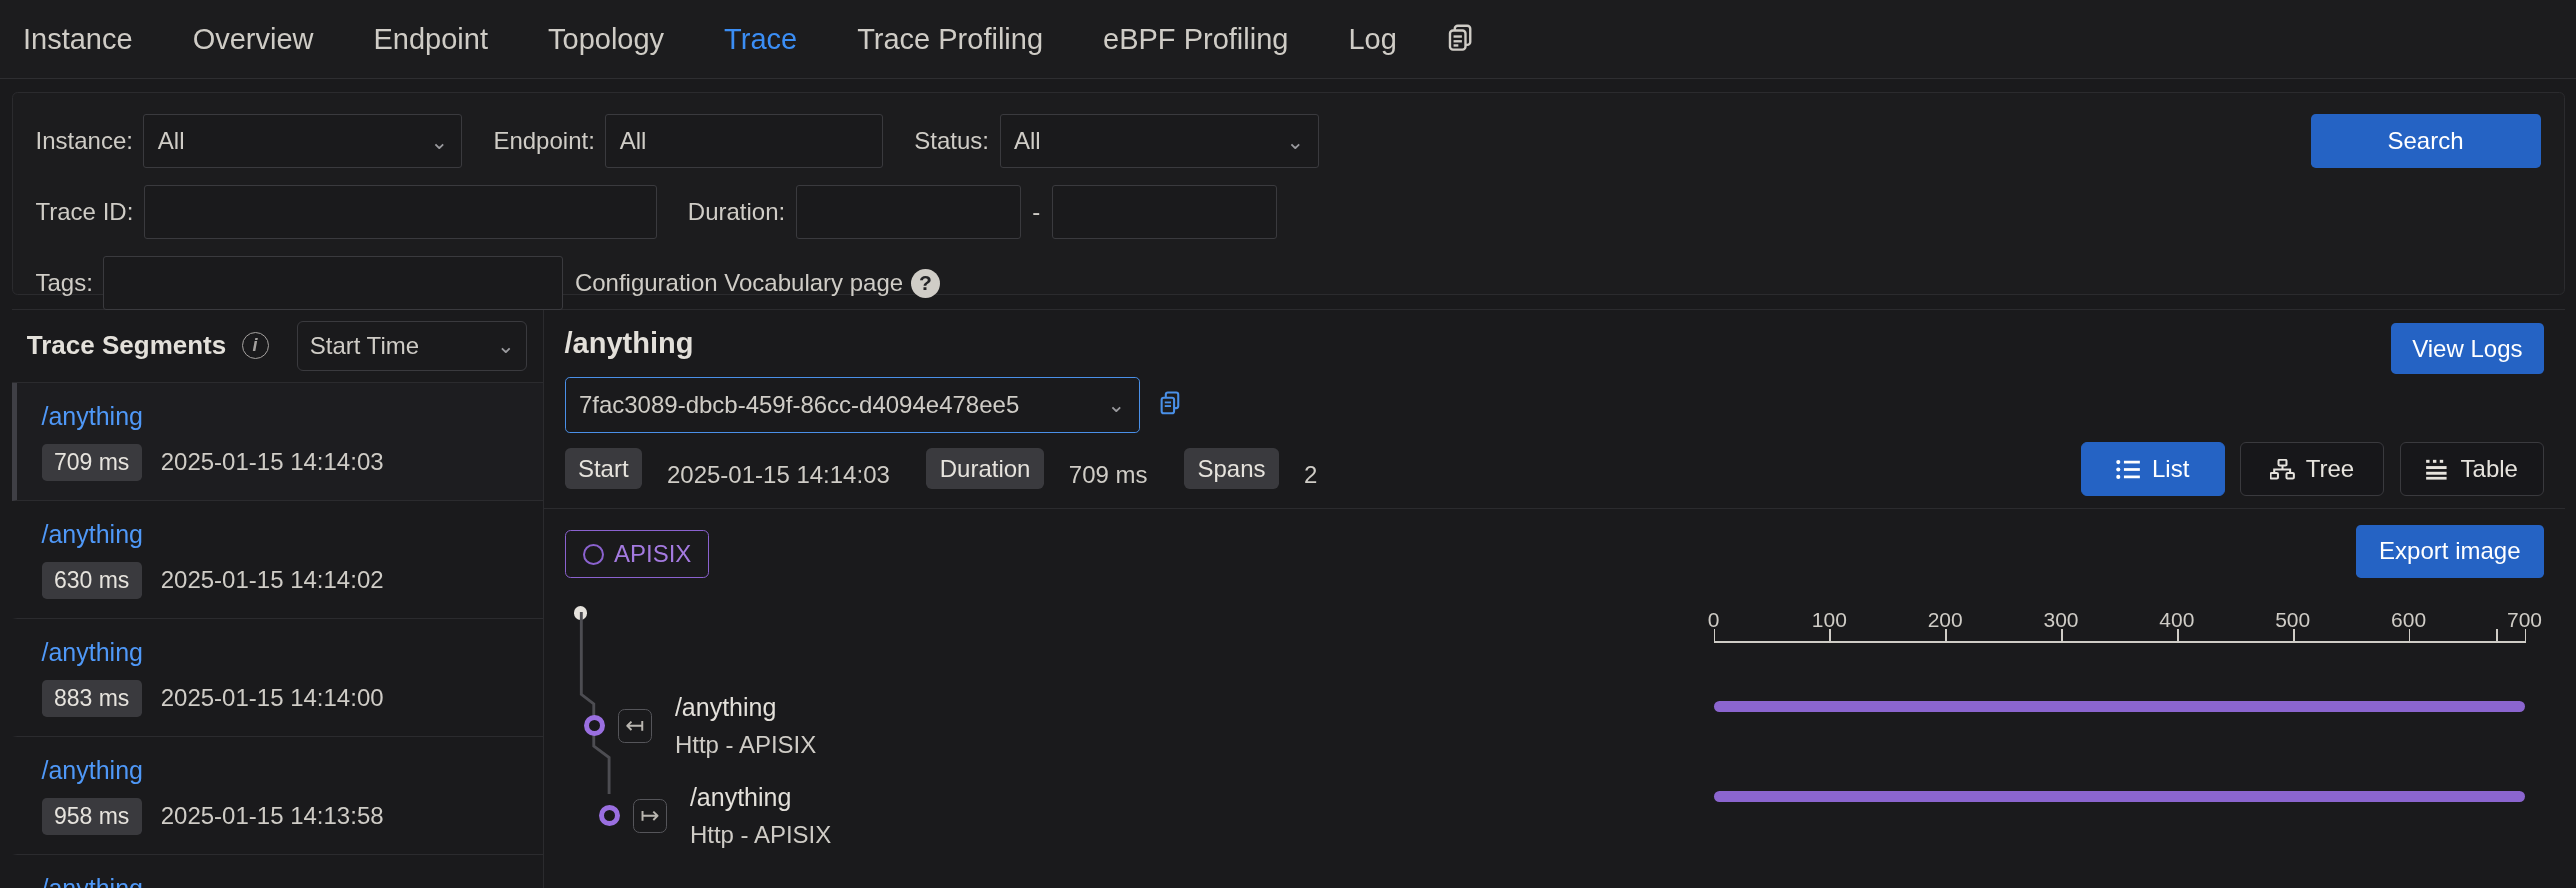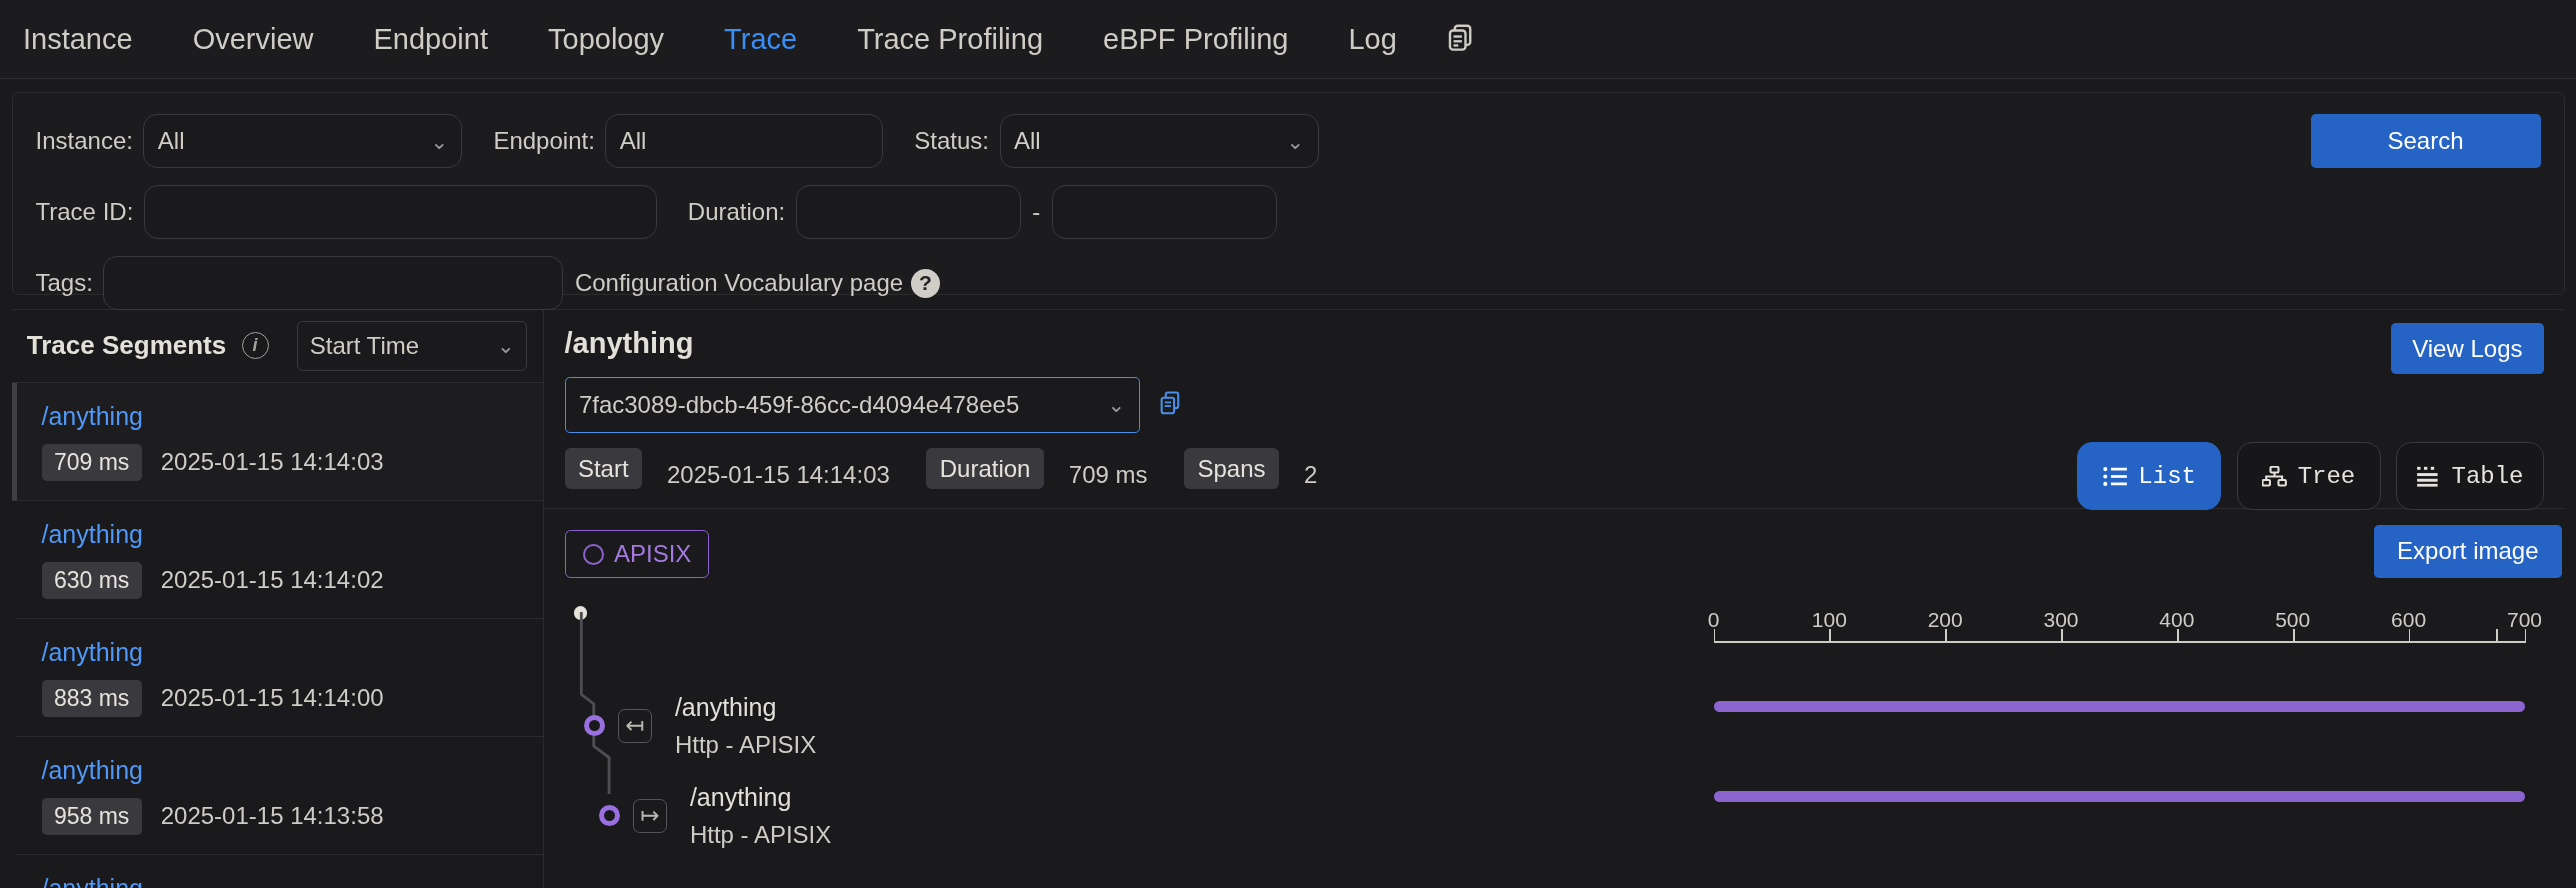--- a/index.html
+++ b/index.html
@@ -67,21 +67,21 @@
   .f-label {
     font-size: 24px;
     color: #cfccc6;
     white-space: nowrap;
     margin-right: 10.5px;
   }
   .field {
     height: 54px;
     background: #1a1a1c;
     border: 1px solid #3a3a3e;
-    border-radius: 14px;
+    border-radius: 3px;
     display: flex;
     align-items: center;
     padding: 0 13.4px;
     font-size: 24px;
     color: #cfccc6;
   }
   .field.select { justify-content: space-between; cursor: pointer; }
   .field.input { cursor: text; }
   .chev {
     margin-left: 11.5px;
@@ -212,42 +212,42 @@
 
   .tagline { display: flex; align-items: flex-end; gap: 25px; padding-bottom: 19px; position: relative; }
   .kv-tag {
     background: #3a3a3e; color: #e6e3dd; border-radius: 5.7px;
     padding: 6.7px 13.4px; font-size: 24px; white-space: nowrap;
   }
   .kv-val { font-size: 24px; color: #cfccc6; margin-right: 11.5px; white-space: nowrap; }
 
   .view-toggle { position: absolute; right: 0; top: -5.7px; display: flex; gap: 15.3px; }
   .vt-btn {
-    height: 68px; min-width: 144px; padding: 0 19px;
-    background: #17171a; border: 1px solid #3a3a3e; border-radius: 15px;
+    height: 54px; min-width: 144px; padding: 0 19px;
+    background: #17171a; border: 1px solid #3a3a3e; border-radius: 6px;
     color: #e6e3dd; font-size: 24px; display: flex; align-items: center;
     justify-content: center; gap: 10.5px; cursor: pointer;
-    font-family: Liberation Mono, monospace;
+    font-family: Liberation Sans, sans-serif;
   }
   .vt-btn.active { background: #2563c4; border-color: #2563c4; color: #fff; }
 
   
   .timeline-wrap { padding: 21px 21px 0 21px; position: relative; flex: 1; }
   .svc-tag {
     display: inline-flex; align-items: center; gap: 10.5px;
     border: 1px solid #8b62cf; border-radius: 5.7px;
     padding: 8.6px 17px; color: #a47ae0; font-size: 24px;
     cursor: pointer;
   }
   .ring {
     width: 21px; height: 21px; border-radius: 50%;
     border: 2.9px solid #8b62cf; flex: none;
   }
   .export-btn {
-    position: absolute; right: 3px; top: 15.3px;
+    position: absolute; right: 21px; top: 15.3px;
     background: #2563c4; border: none; border-radius: 4.8px;
     color: #fff; font-size: 24px; padding: 12.4px 23px;
     font-family: "Liberation Sans", sans-serif; cursor: pointer;
   }
 
   .chart-area { position: relative; margin-top: 21px; height: 316px; }
   .axis { position: absolute; left: 1149px; right: 19px; top: 9.6px; height: 52px; }
   .axis-labels { position: relative; height: 29px; }
   .axis-lbl {
     position: absolute; top: 0; transform: translateX(-50%);

